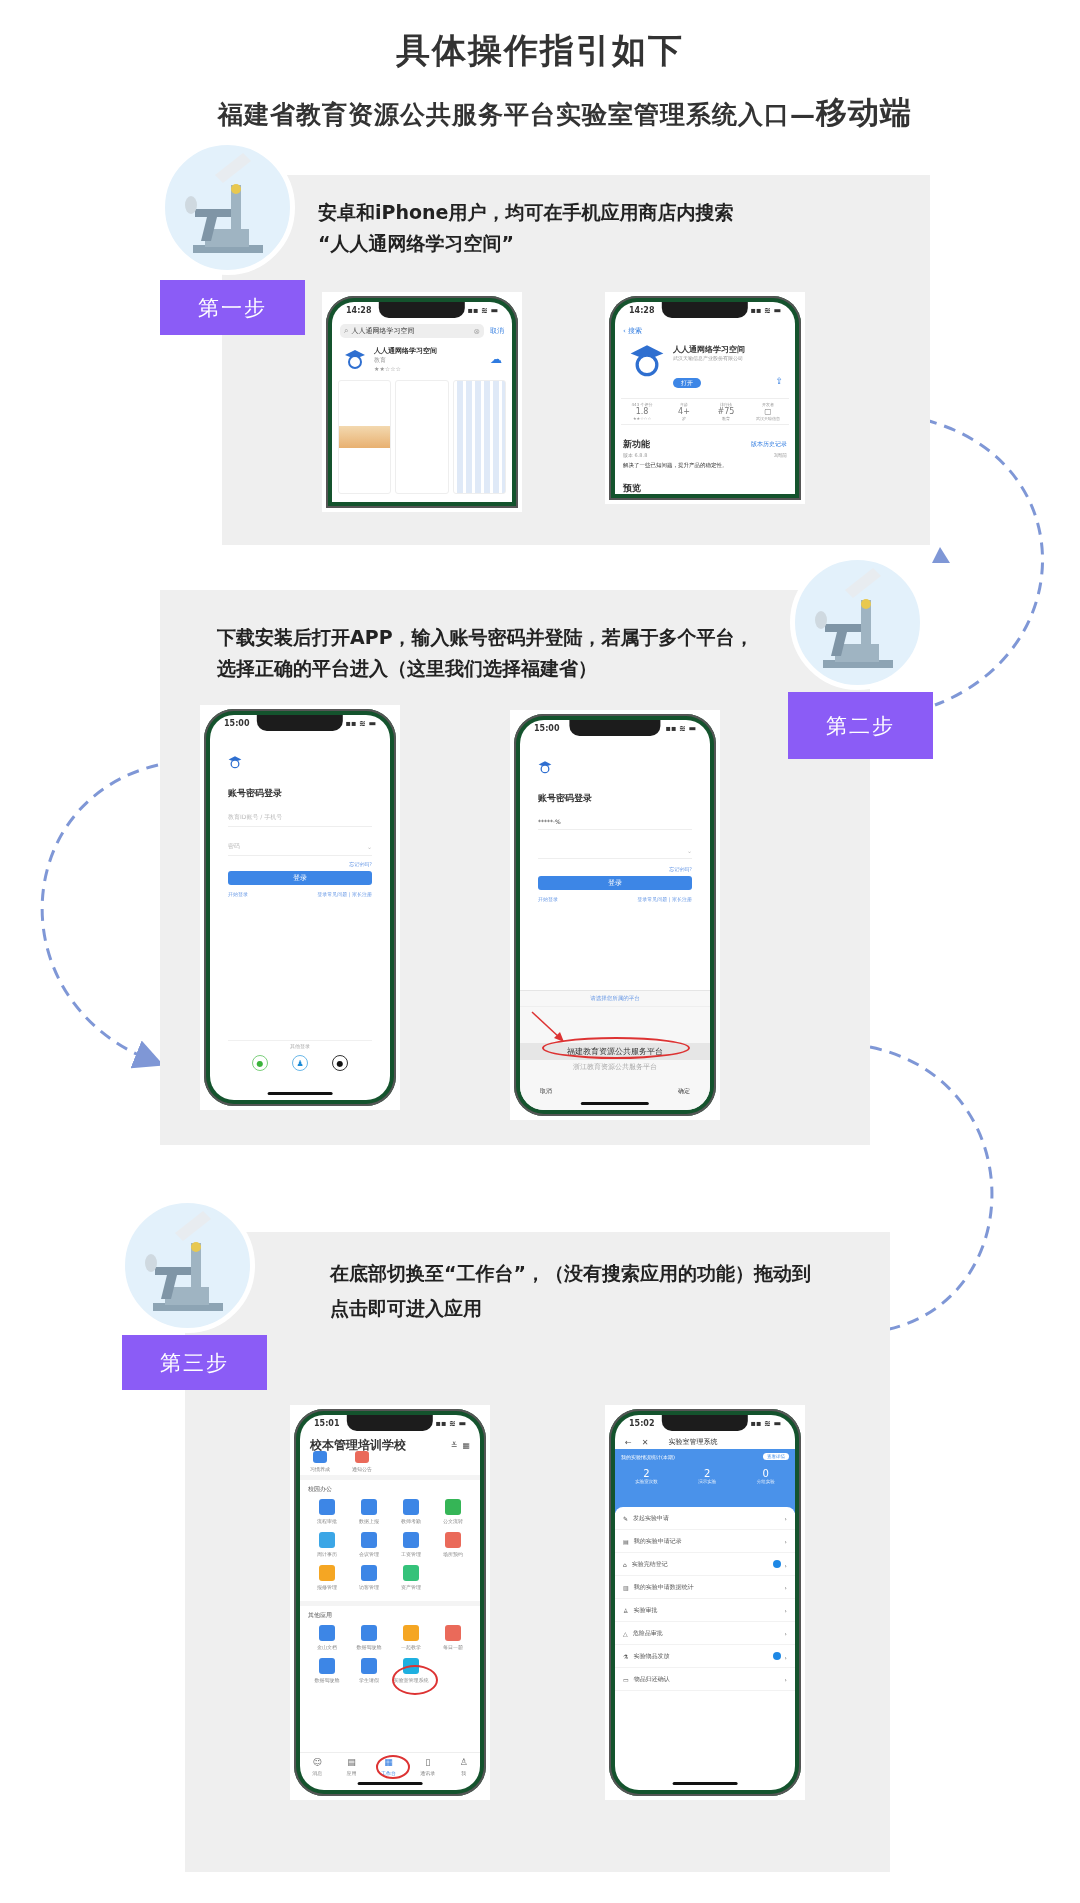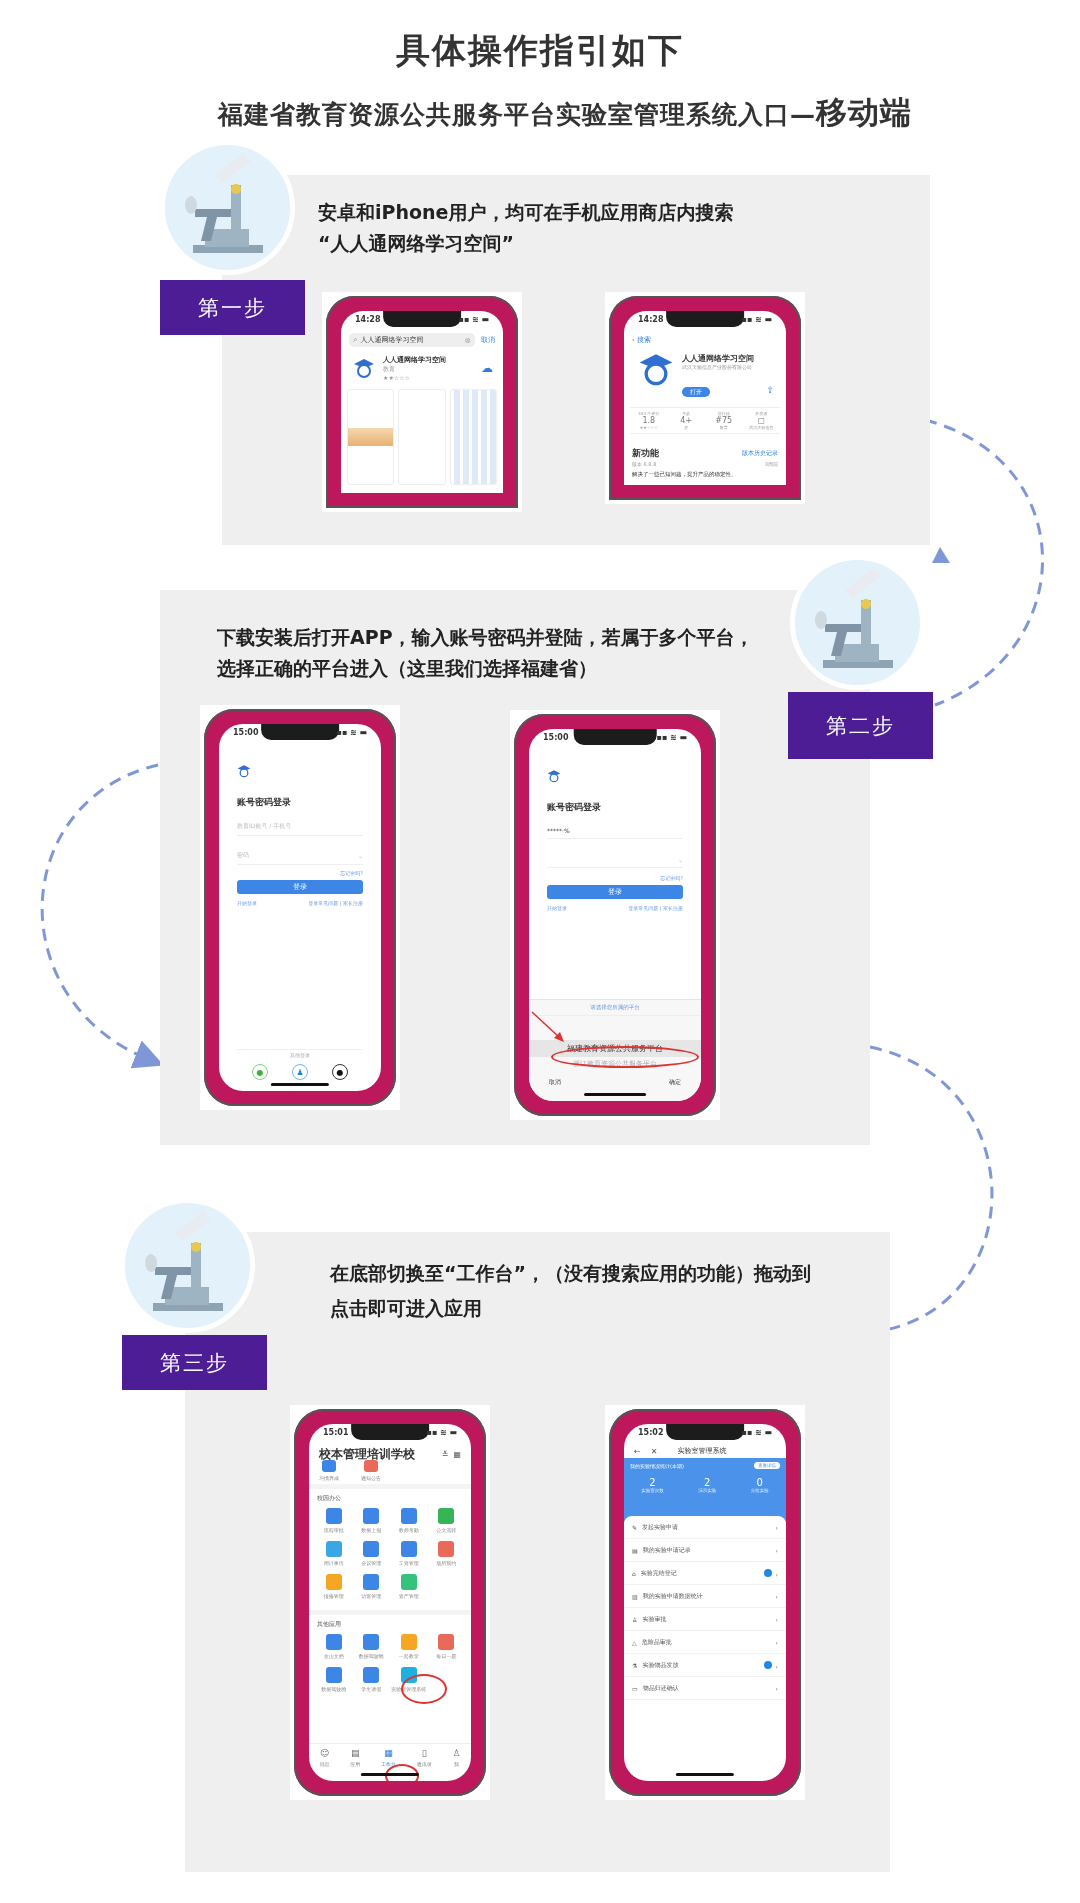--- a/index.html
+++ b/index.html
@@ -2,24 +2,24 @@
 <html><head>
 <meta charset="utf-8">
 <style>
   *{box-sizing:border-box;margin:0;padding:0;}
   body{width:1080px;height:1903px;background:#ffffff;position:relative;overflow:hidden;font-family:"DejaVu Sans","Liberation Sans",sans-serif;color:#222;}
   .abs{position:absolute;}
   .title{left:0;width:1080px;top:28px;text-align:center;font-size:34px;font-weight:bold;color:#333;letter-spacing:2px;}
   .subtitle{left:218px;top:92px;font-size:25px;font-weight:bold;color:#333;letter-spacing:1px;white-space:nowrap;}
   .subtitle .big{font-size:31px;}
   .panel{background:#efefef;}
-  .step-label{background:#4c1d95;color:#fff;font-size:21px;text-align:center;display:flex;align-items:center;justify-content:center;letter-spacing:2px;}
+  .step-label{background:#8b5cf6;color:#fff;font-size:21px;text-align:center;display:flex;align-items:center;justify-content:center;letter-spacing:2px;}
   .circle{border-radius:50%;background:#e3f1fb;border:5px solid #fff;overflow:hidden;}
   .step-text{font-size:19px;font-weight:bold;color:#222;line-height:31px;}
-  .phone{background:#be185d;border-radius:30px;padding:15px;box-shadow:0 0 0 2px #555 inset;}
+  .phone{background:#14532d;border-radius:30px;padding:6px;box-shadow:0 0 0 2px #555 inset;}
   .phone-frame{background:#fff;padding:4px;}
   .screen{background:#fff;border-radius:24px;width:100%;height:100%;position:relative;overflow:hidden;font-size:8px;color:#333;}
   .notch{position:absolute;left:50%;transform:translateX(-50%);top:0;width:48%;height:16px;background:#1c1c1c;border-radius:0 0 10px 10px;}
   .sbar{position:absolute;top:4px;left:14px;right:14px;display:flex;justify-content:space-between;font-size:8px;font-weight:bold;}
   .homebar{position:absolute;bottom:5px;left:50%;transform:translateX(-50%);width:36%;height:3px;border-radius:2px;background:#111;}
   .blue{color:#2f7be0;}
   .btn-blue{background:#3d86e6;color:#fff;border-radius:3px;text-align:center;}
   .mini{font-size:6px;color:#999;}
   .row{display:flex;align-items:center;}
   .ico-sq{width:16px;height:16px;border-radius:3px;display:inline-block;}
@@ -244,21 +244,21 @@
         <span style="font-size:6px;color:#bbb;">⌄</span>
       </div>
       <div style="position:absolute;top:146px;right:18px;font-size:5px;color:#6a9ae6;">忘记密码?</div>
       <div class="btn-blue" style="position:absolute;top:156px;left:18px;right:18px;height:14px;line-height:14px;font-size:7px;">登录</div>
       <div class="row" style="position:absolute;top:176px;left:18px;right:18px;justify-content:space-between;font-size:5px;color:#6a9ae6;">
         <span>开始登录</span>
         <span><span>登录常见问题</span> | <span>家长注册</span></span>
       </div>
       <div style="position:absolute;top:270px;left:0;right:0;bottom:0;background:#f7f7f7;border-top:1px solid #e5e5e5;">
         <div style="text-align:center;font-size:5.5px;color:#6a9ae6;padding:4px 0;border-bottom:1px solid #eee;">请选择您所属的平台</div>
-        <div style="margin-top:24px;background:#e6e6e6;text-align:center;font-size:8px;color:#333;padding:3px 0;">福建教育资源公共服务平台</div>
+        <div style="margin-top:36px;background:#e6e6e6;text-align:center;font-size:8px;color:#333;padding:3px 0;">福建教育资源公共服务平台</div>
         <div style="text-align:center;font-size:7px;color:#aaa;padding:2px 0;">浙江教育资源公共服务平台</div>
         <div class="row" style="position:absolute;bottom:14px;left:20px;right:20px;justify-content:space-between;font-size:6px;color:#333;">
           <span>取消</span>
           <span>确定</span>
         </div>
       </div>
       <div class="red-ring" style="left:22px;top:317px;width:148px;height:22px;"></div>
       <div class="homebar"></div>
     </div>
   </div>

